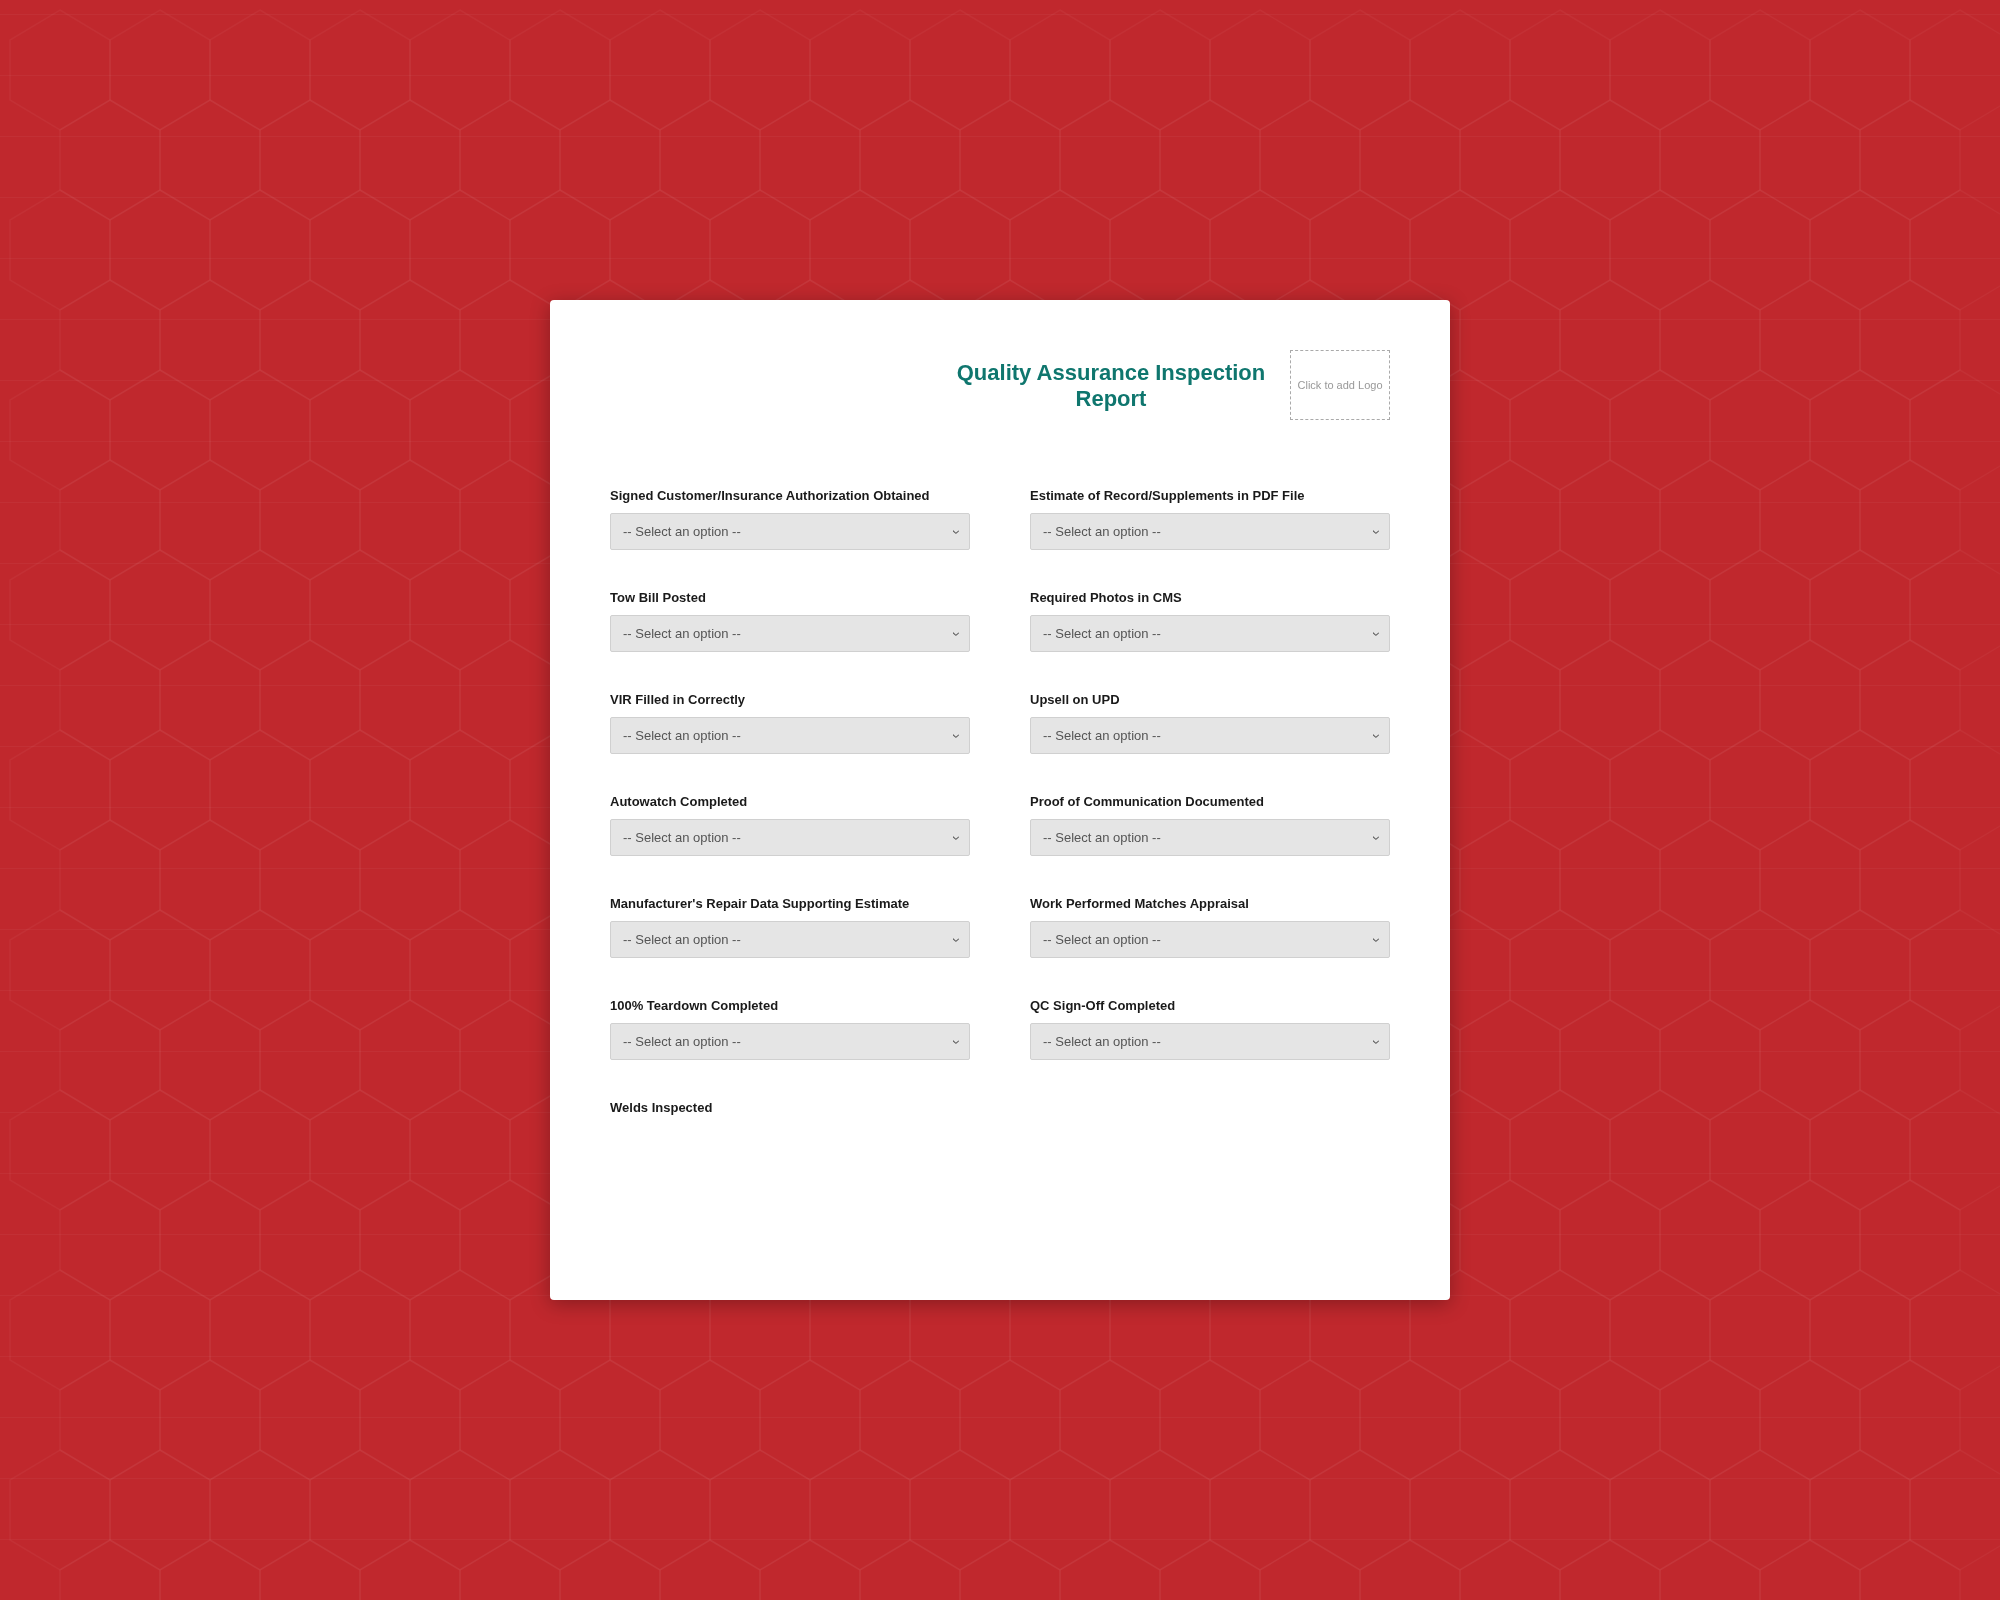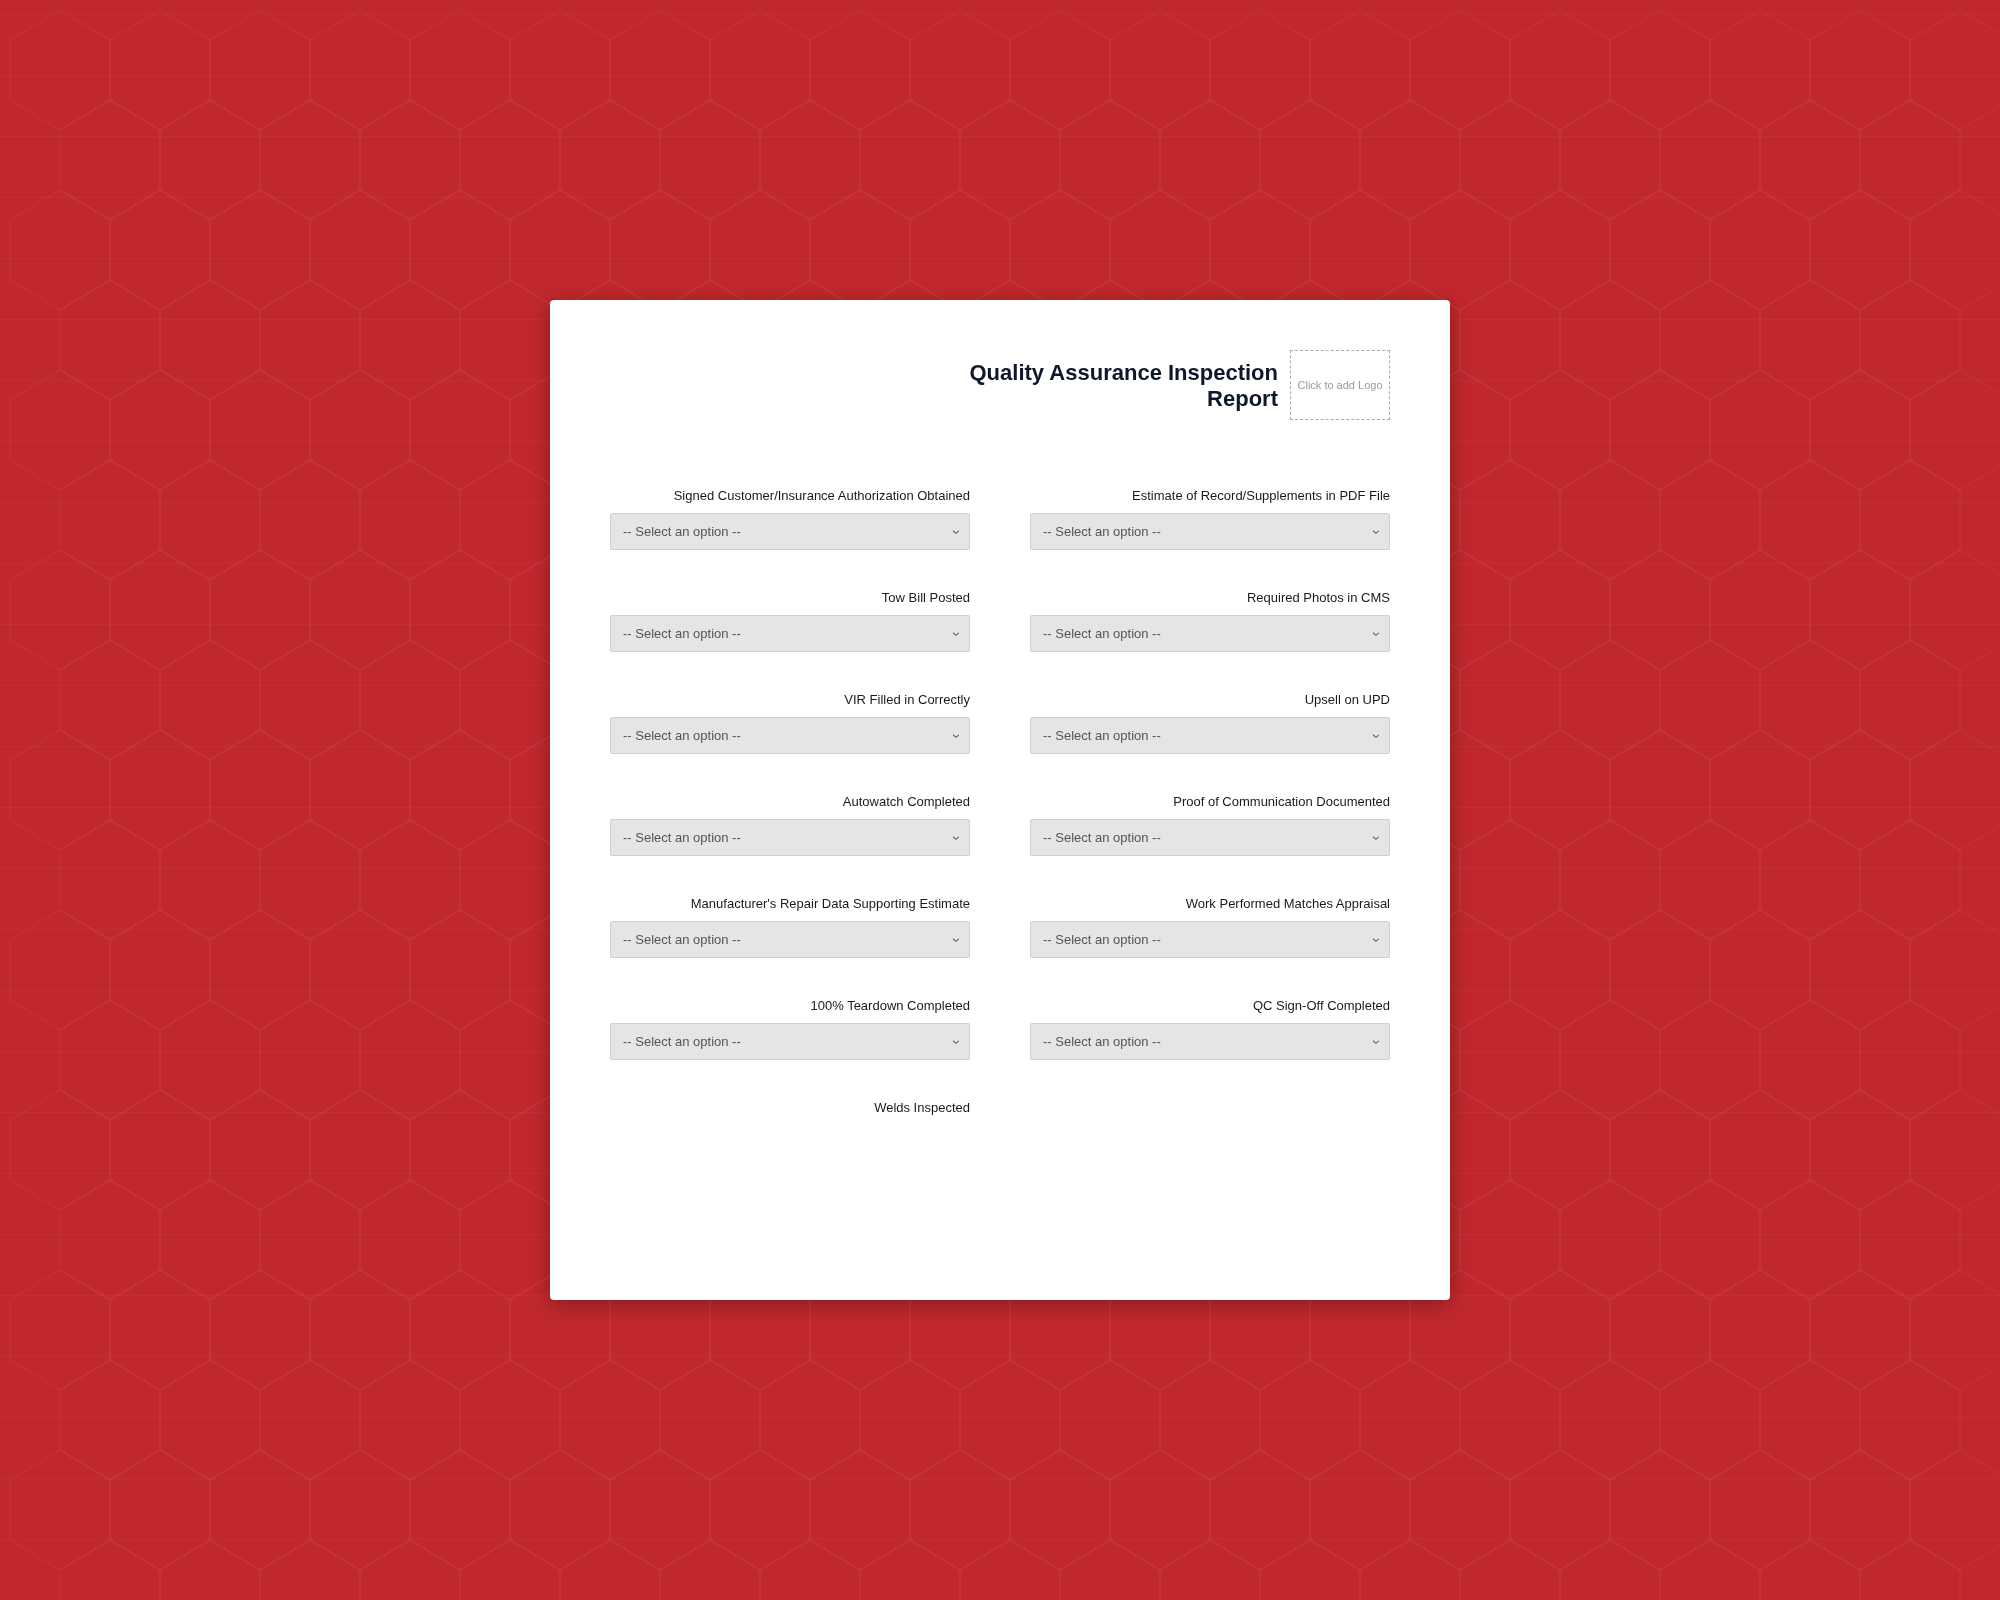--- a/index.html
+++ b/index.html
@@ -49,22 +49,22 @@
     .form-header {
       display: flex;
       justify-content: space-between;
       align-items: flex-start;
       margin-bottom: 50px;
     }
 
     .form-title {
       font-size: 22px;
       font-weight: 600;
-      color: #0f172a;
-      text-align: right;
+      color: #0f766e;
+      text-align: center;
       flex: 1;
       padding-top: 10px;
     }
 
     .logo-placeholder {
       width: 100px;
       height: 70px;
       border: 1.5px dashed #aaa;
       display: flex;
       align-items: center;
@@ -89,25 +89,24 @@
     .form-field:nth-child(odd) {
       padding-right: 30px;
     }
 
     .form-field:nth-child(even) {
       padding-left: 30px;
     }
 
     .field-label {
       font-size: 13px;
-      font-weight: 400;
+      font-weight: 700;
       color: #1a1a1a;
       margin-bottom: 10px;
       display: block;
-      text-align: right;
     }
 
     .field-select {
       width: 100%;
       padding: 10px 30px 10px 12px;
       border: 1px solid #d0d0d0;
       border-radius: 2px;
       font-size: 13px;
       color: #555;
       background: #e5e5e5;

